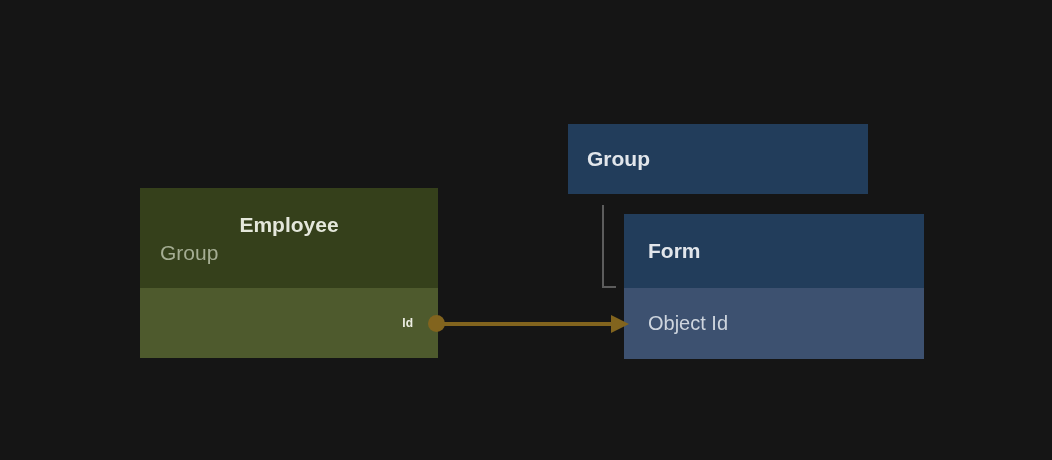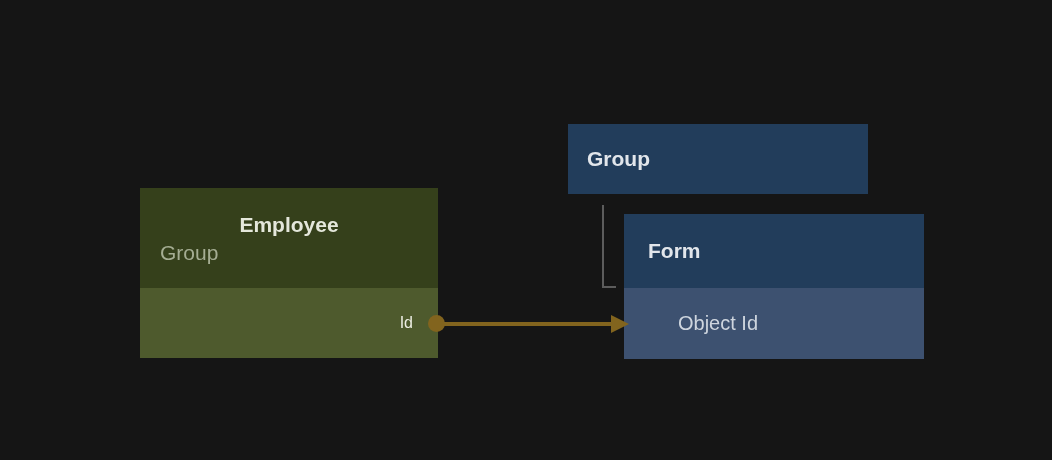--- a/index.html
+++ b/index.html
@@ -43,22 +43,22 @@
   .emp-row {
     height: 70px;
     background: var(--employee-row, #4e5a2d);
     display: flex;
     align-items: center;
     justify-content: flex-end;
     padding-right: 25px;
     box-sizing: border-box;
   }
   .emp-field-label {
-    font-size: 16px;
-    font-weight: 400;
+    font-size: 12px;
+    font-weight: 700;
     color: var(--field-text-green, #edeee3);
   }
 
   
   .node-group {
     left: 568px; top: 124px; width: 300px; height: 70px;
     background: var(--blue-header, #223d5b);
     display: flex;
     align-items: center;
     padding-left: 19px;
@@ -85,21 +85,20 @@
     background: var(--blue-row, #3d5170);
     display: flex;
     align-items: center;
     padding-left: 24px;
     box-sizing: border-box;
   }
   .form-field-label {
     font-size: 20px;
     font-weight: 400;
     color: var(--field-text-blue, #ced5de);
-    margin-left: 30px;
   }
 
   
   .elbow-v {
     position: absolute;
     left: 602px; top: 205px;
     width: 2px; height: 83px;
     background: var(--elbow-line, #5c5c5c);
   }
   .elbow-h {

